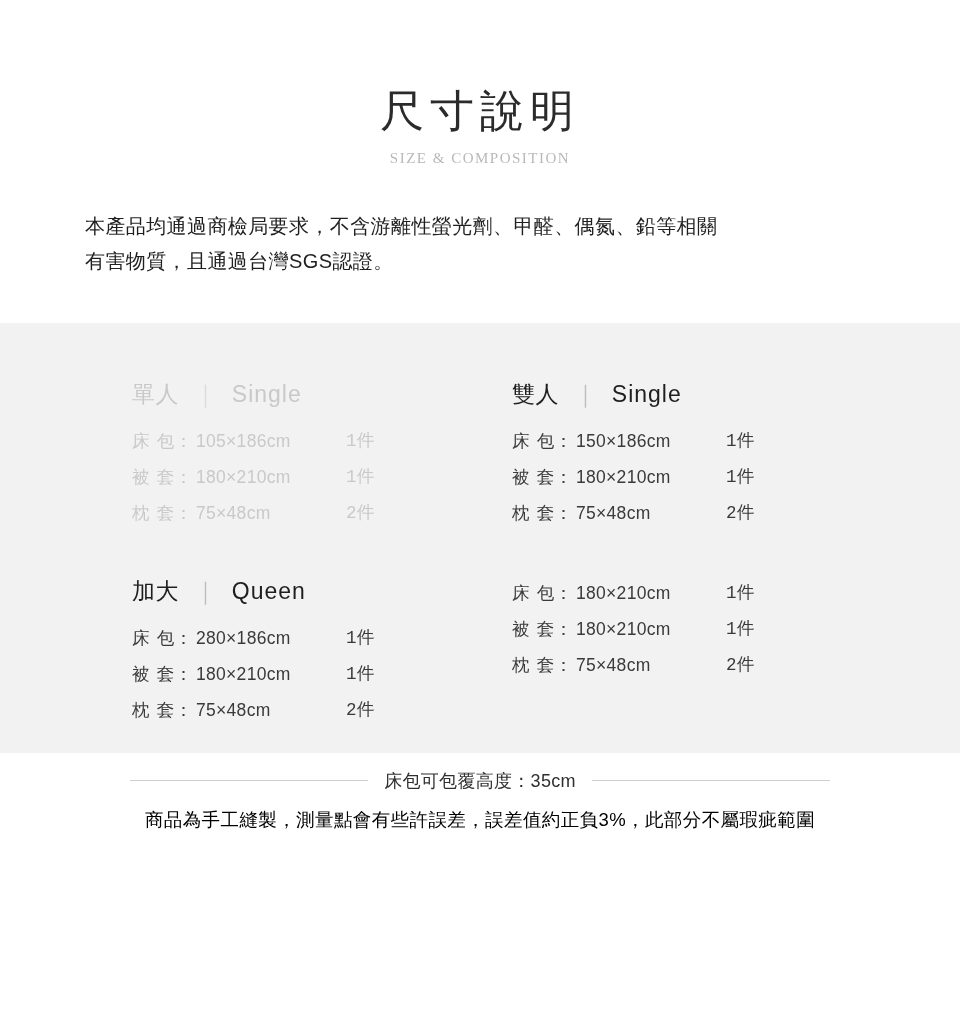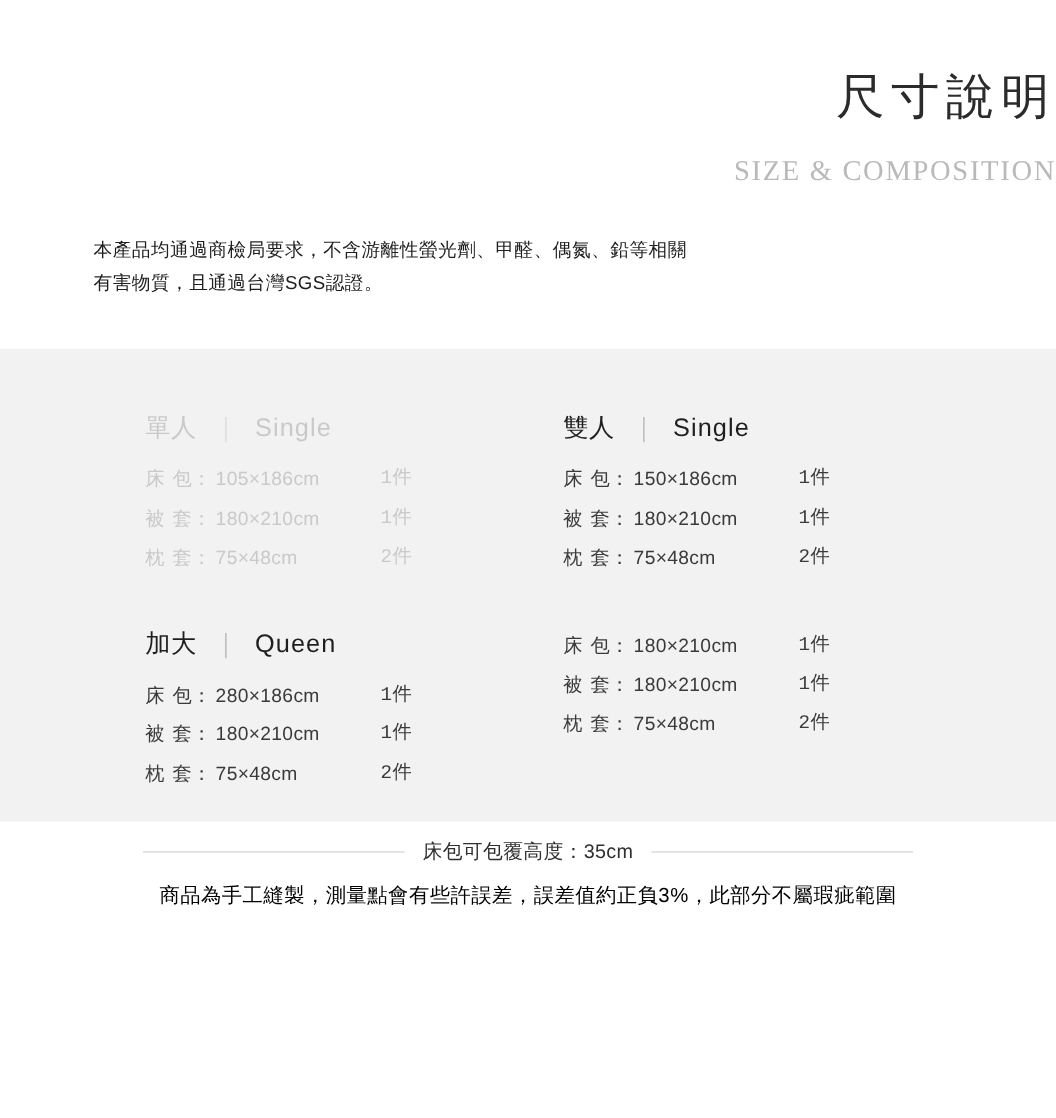--- a/index.html
+++ b/index.html
@@ -16,45 +16,45 @@
   }
   .page {
     position: relative;
     width: 960px;
     height: 1016px;
     background: #ffffff;
   }
 
   
   .header {
-    padding-top: 65px;
-    text-align: right;
+    padding-top: 88px;
+    text-align: center;
   }
   .title-cn {
     font-family: "Liberation Serif", serif;
     font-size: 44px;
     letter-spacing: 6px;
     color: #2b2b2b;
     line-height: 1.1;
     font-weight: 400;
   }
   .title-en {
     font-family: "Liberation Serif", serif;
-    font-size: 26px;
+    font-size: 15px;
     letter-spacing: 1.5px;
     color: #b9b9b9;
-    margin-top: 28px;
+    margin-top: 14px;
     font-weight: 400;
   }
 
   
   .intro {
     margin: 42px auto 0 auto;
     width: 790px;
-    font-size: 17px;
+    font-size: 20px;
     line-height: 1.75;
     color: #1f1f1f;
     letter-spacing: 0.4px;
   }
   .intro p { margin: 0; }
 
   
   .spec-panel {
     margin-top: 44px;
     background: #f2f2f2;

